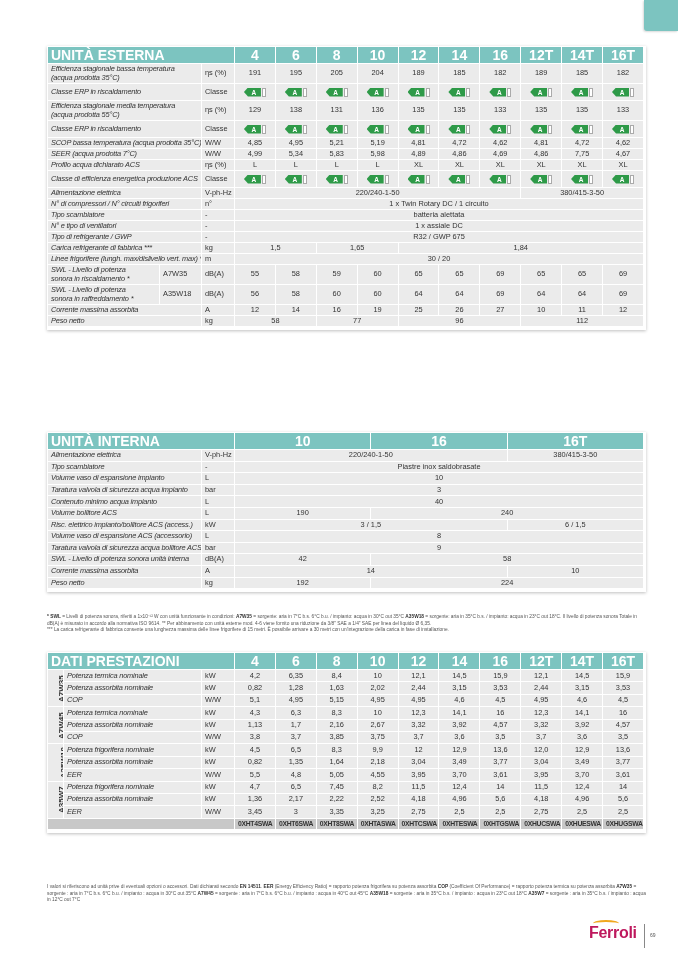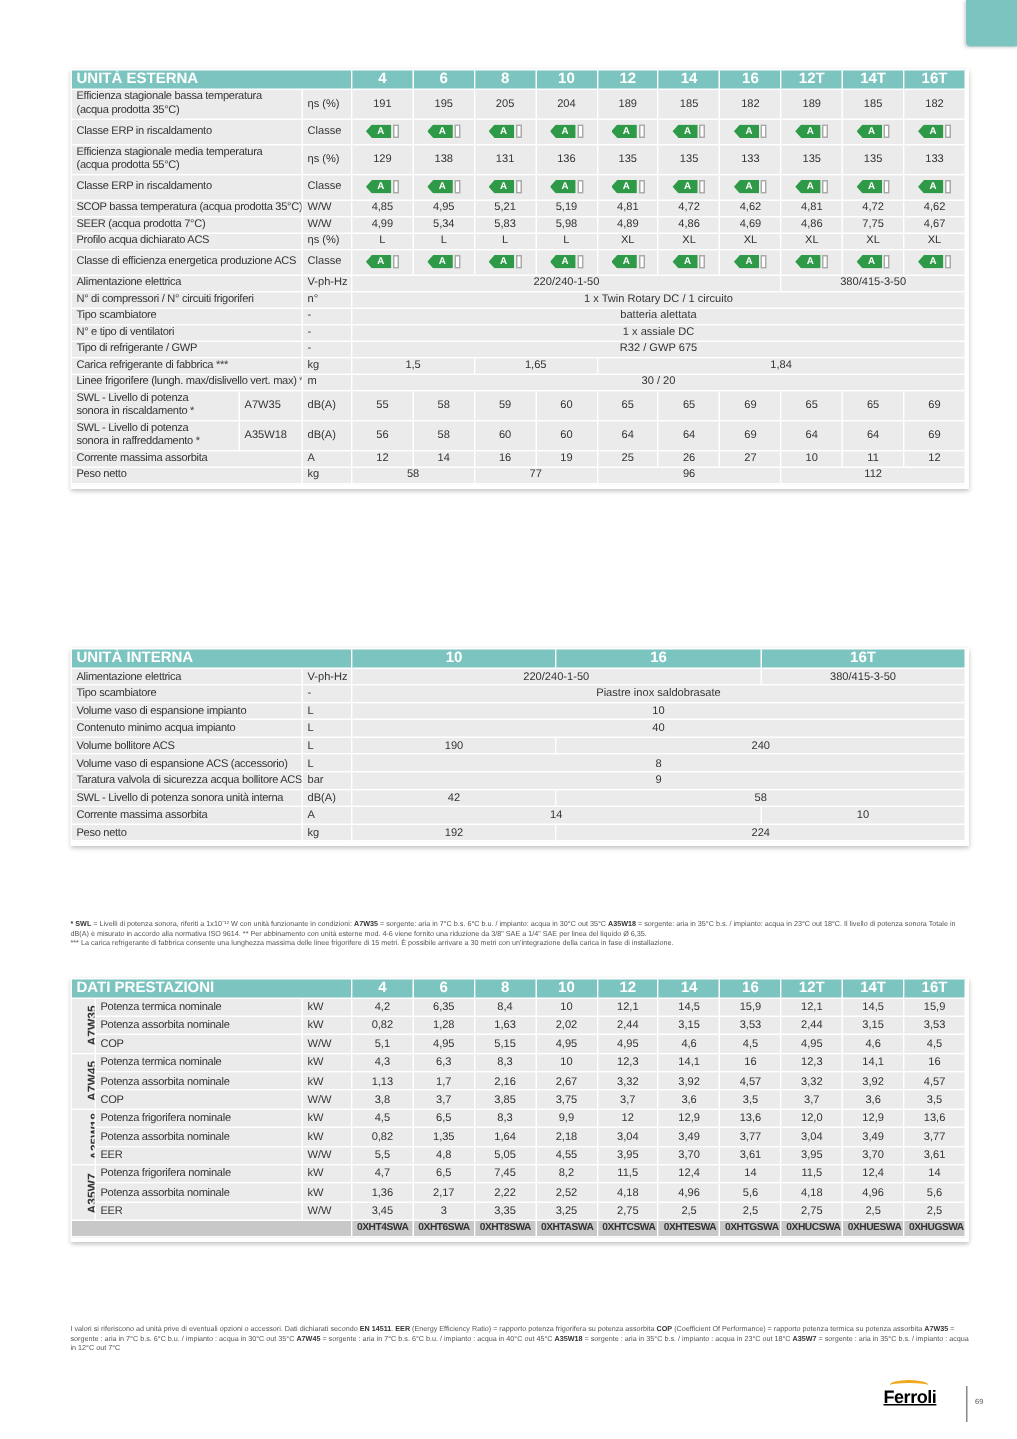--- a/index.html
+++ b/index.html
@@ -2,34 +2,34 @@
 <html><head>
 <meta charset="utf-8">
 <style>
   * { box-sizing: border-box; margin: 0; padding: 0; }
   html, body { width: 678px; height: 959px; background: #fff; overflow: hidden; }
   body { font-family: "Liberation Sans", sans-serif; color: #333; position: relative; }
   .corner-tab { position: absolute; top: 0; right: 0; width: 34px; height: 31px; background: #7cc4c0; border-bottom-left-radius: 3px; box-shadow: -1px 1px 2px rgba(0,0,0,0.15); }
   .tbl-wrap { position: absolute; left: 47px; width: 599px; background: #fff; box-shadow: 0 1px 3px rgba(0,0,0,0.25); padding: 1px 2px 3px 1px; }
   table { border-collapse: separate; border-spacing: 0; width: 100%; table-layout: fixed; }
   td, th { font-size: 7.4px; line-height: 1.15; color: #333; background: #ebebeb; border-right: 1px solid #fff; border-bottom: 1px solid #fff; padding: 0 3px; font-weight: normal; white-space: nowrap; overflow: hidden; }
-  th { background: #7cc4c0; color: #fff; font-weight: bold; font-size: 10px; text-align: center; height: 11px; }
+  th { background: #7cc4c0; color: #fff; font-weight: bold; font-size: 14px; text-align: center; height: 11px; }
   th.title { text-align: left; padding-left: 3px; }
   td.c { text-align: center; }
-  td.lbl { letter-spacing: -0.2px; }
+  td.lbl { letter-spacing: -0.2px; font-style: italic; }
   td.grp { font-weight: bold; font-size: 8px; text-align: center; padding: 0; }
   td.grp span { display: inline-block; transform: rotate(-90deg); white-space: nowrap; }
   td.code { background: #c8c8c8; text-align: center; font-size: 6.8px; letter-spacing: -0.3px; font-weight: bold; color: #333; height: 11px; }
   td.codeblank { background: #c8c8c8; }
   .badge { display: inline-flex; align-items: center; vertical-align: middle; }
   .badge .arrow { position: relative; width: 17px; height: 9px; background: #2e9a48; color: #fff; font-size: 6.5px; font-weight: bold; line-height: 9px; text-align: center; padding-left: 3px; clip-path: polygon(4px 0, 100% 0, 100% 100%, 4px 100%, 0 50%); }
   .badge .scale { width: 4px; height: 9px; background: #fff; border: 1px solid #aaa; margin-left: 1px; font-size: 3px; line-height: 3.5px; color: #555; text-align: center; }
   .note { position: absolute; left: 47px; width: 600px; font-size: 4.8px; line-height: 6.6px; color: #555; }
   .note b { color: #333; }
-  .logo { position: absolute; left: 589px; top: 924px; font-size: 12px; font-weight: bold; color: #000000; letter-spacing: -0.3px; text-decoration: underline; }
+  .logo { position: absolute; left: 589px; top: 924px; font-size: 16px; font-weight: bold; color: #be185d; letter-spacing: -0.3px; }
   .logo .arc { position: absolute; left: 4px; top: -4px; width: 26px; height: 7px; border-top: 2px solid #f0a81e; border-radius: 50% 50% 0 0; }
   .pgsep { position: absolute; left: 644px; top: 924px; width: 1px; height: 24px; background: #888; }
   .pgnum { position: absolute; left: 650px; top: 932px; font-size: 5px; color: #555; }
 </style>
 </head>
 <body>
 
 <div class="corner-tab"></div>
 
 <div class="tbl-wrap" style="top:46px;">
@@ -401,29 +401,40 @@
           <td class="lbl">Tipo scambiatore</td>
           <td>-</td>
           <td class="c" colspan="3">Piastre inox saldobrasate</td>
         </tr>
         <tr style="height: 11.6px;">
           <td class="lbl">Volume vaso di espansione impianto</td>
           <td>L</td>
           <td class="c" colspan="3">10</td>
         </tr>
         <tr style="height: 11.6px;">
+          <td class="lbl">Taratura valvola di sicurezza acqua impianto</td>
+          <td>bar</td>
+          <td class="c" colspan="3">3</td>
+        </tr>
+        <tr style="height: 11.6px;">
           <td class="lbl">Contenuto minimo acqua impianto</td>
           <td>L</td>
           <td class="c" colspan="3">40</td>
         </tr>
         <tr style="height: 11.6px;">
           <td class="lbl">Volume bollitore ACS</td>
           <td>L</td>
           <td class="c" colspan="1">190</td>
           <td class="c" colspan="2">240</td>
+        </tr>
+        <tr style="height: 11.6px;">
+          <td class="lbl">Risc. elettrico impianto/bollitore ACS (access.)</td>
+          <td>kW</td>
+          <td class="c" colspan="2">3 / 1,5</td>
+          <td class="c" colspan="1">6 / 1,5</td>
         </tr>
         <tr style="height: 11.6px; margin-top: 28px;">
           <td class="lbl">Volume vaso di espansione ACS (accessorio)</td>
           <td>L</td>
           <td class="c" colspan="3">8</td>
         </tr>
         <tr style="height: 11.6px;">
           <td class="lbl">Taratura valvola di sicurezza acqua bollitore ACS</td>
           <td>bar</td>
           <td class="c" colspan="3">9</td>

